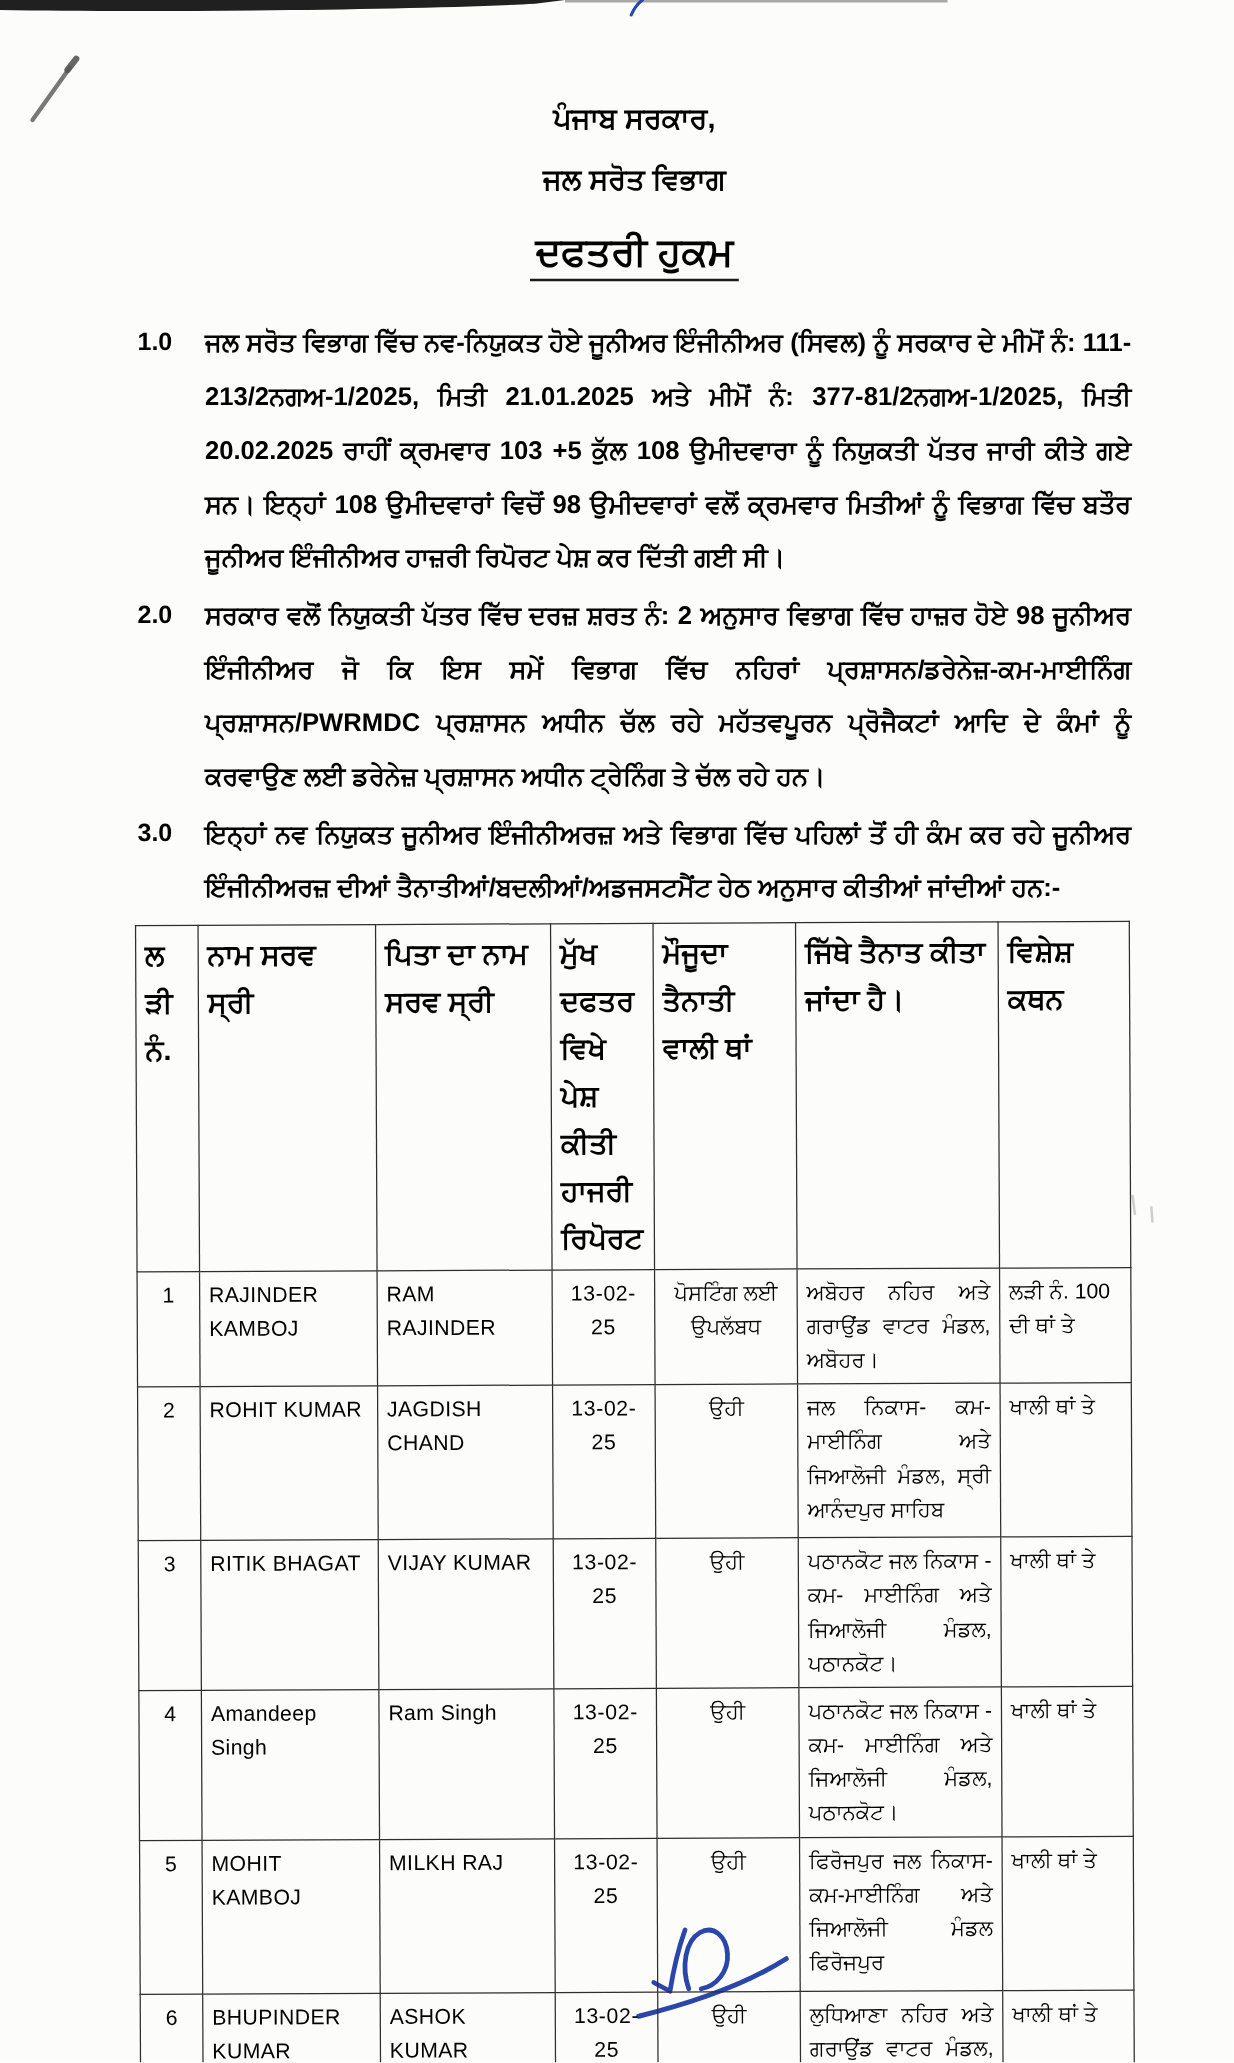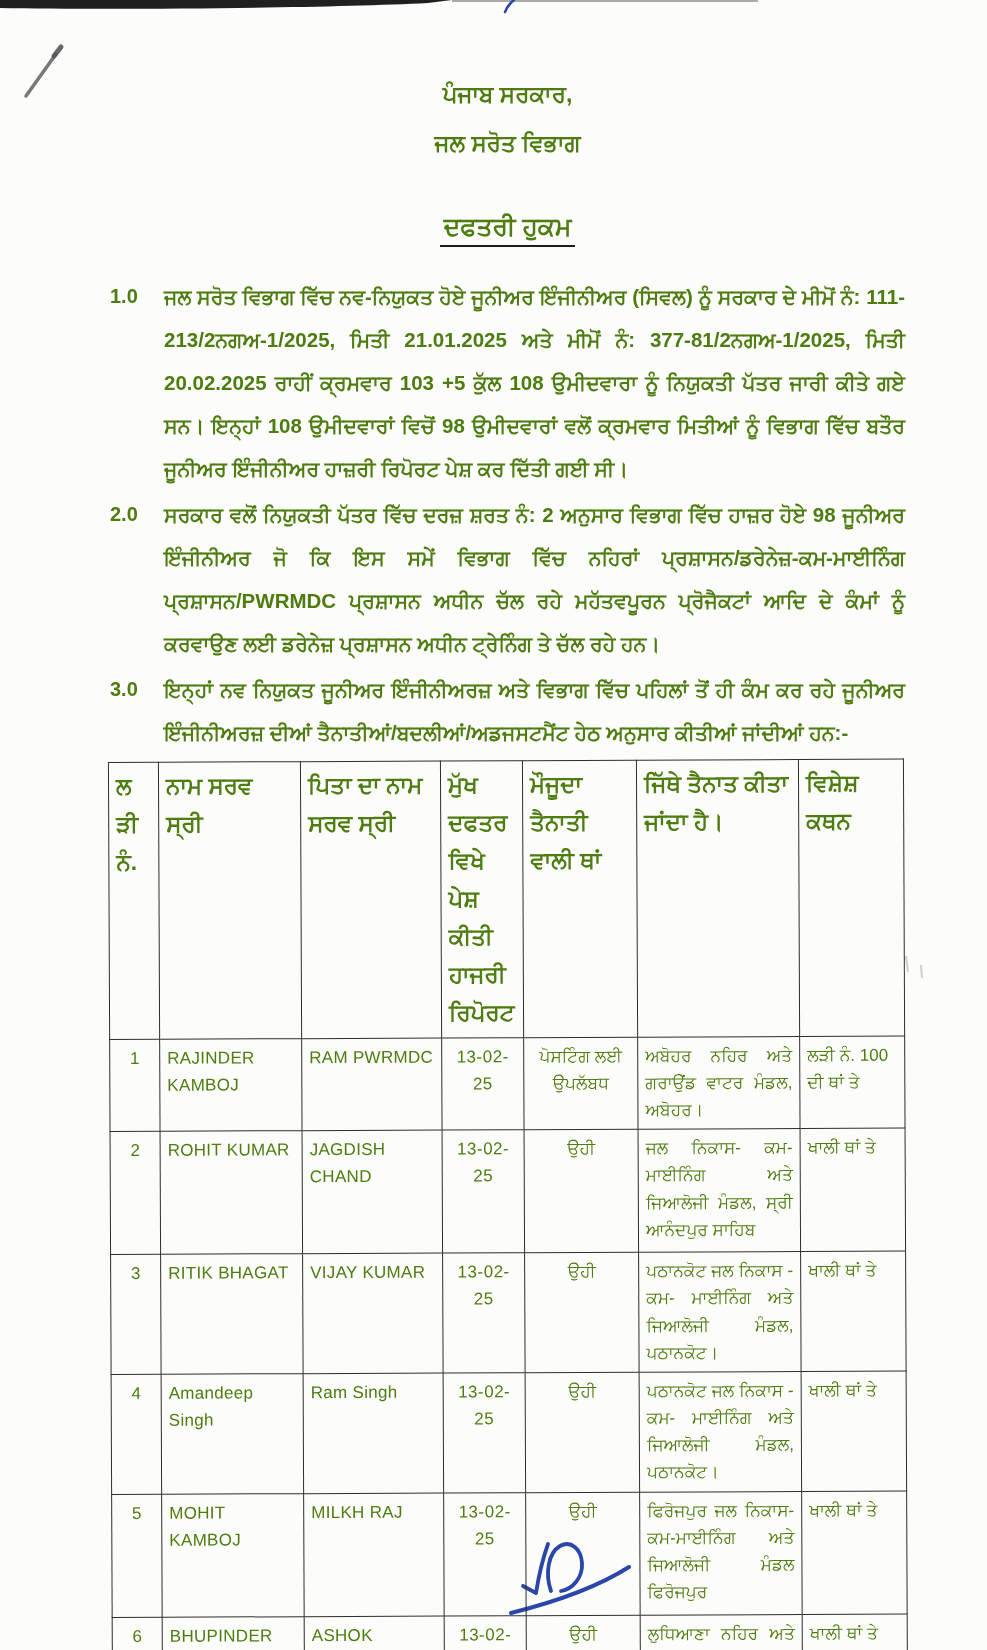--- a/index.html
+++ b/index.html
@@ -2,30 +2,30 @@
 <html><head>
 <meta charset="utf-8">
 <style>
   html,body{margin:0;padding:0;background:#ffffff;}
   .page{
     position:relative;
     width:987px;height:1650px;
     background:#fcfcfa;
     overflow:hidden;
     font-family:"Liberation Sans", sans-serif;
-    color:#4d7c0f;
+    color:#000000;
   }
   .marks{position:absolute;left:0;top:0;width:987px;height:1650px;pointer-events:none;}
 
   
   .doc-header{margin:70px 82px 0 110px;width:795px;text-align:center;}
   .org-line{font-size:23px;font-weight:bold;line-height:49px;}
   .doc-title-wrap{margin-top:16px;}
-  .doc-title{display:inline-block;font-size:25px;font-weight:bold;
-    border-bottom:2.5px solid #1c1c1c;padding:0 4px 3px 4px;margin-top:28px;}
+  .doc-title{display:inline-block;font-size:31px;font-weight:bold;
+    border-bottom:2.5px solid #1c1c1c;padding:0 4px 3px 4px;}
 
   
   .paras{margin:28px 82px 0 110px;width:795px;}
   .para{display:flex;margin:0 0 3px 0;}
   .pnum{flex:0 0 54px;font-size:20px;font-weight:600;line-height:43px;}
   .para p{flex:1;margin:0;font-size:20.5px;font-weight:600;line-height:43px;
     text-align:justify;}
 
   
   table.post-table{
@@ -118,21 +118,21 @@
         <th class="c-center">ਮੁੱਖ ਦਫਤਰ ਵਿਖੇ ਪੇਸ਼ ਕੀਤੀ ਹਾਜਰੀ ਰਿਪੋਰਟ</th>
         <th class="c-center">ਮੌਜੂਦਾ ਤੈਨਾਤੀ ਵਾਲੀ ਥਾਂ</th>
         <th class="c-center">ਜਿੱਥੇ ਤੈਨਾਤ ਕੀਤਾ ਜਾਂਦਾ ਹੈ।</th>
         <th>ਵਿਸ਼ੇਸ਼ ਕਥਨ</th>
       </tr>
     </thead>
     <tbody>
       <tr class="r1">
         <td class="cell-sn">1</td>
         <td class="cell-name">RAJINDER KAMBOJ</td>
-        <td class="cell-name">RAM PWRMDC</td>
+        <td class="cell-name">RAM RAJINDER</td>
         <td class="cell-date">13-02-25</td>
         <td class="c-center">ਪੋਸਟਿੰਗ ਲਈ ਉਪਲੱਬਧ</td>
         <td class="cell-where">ਅਬੋਹਰ ਨਹਿਰ ਅਤੇ ਗਰਾਉਂਡ ਵਾਟਰ ਮੰਡਲ, ਅਬੋਹਰ।</td>
         <td class="cell-remark">ਲੜੀ ਨੰ. 100 ਦੀ ਥਾਂ ਤੇ</td>
       </tr>
       <tr class="r2">
         <td class="cell-sn">2</td>
         <td class="cell-name">ROHIT KUMAR</td>
         <td class="cell-name">JAGDISH CHAND</td>
         <td class="cell-date">13-02-25</td>

